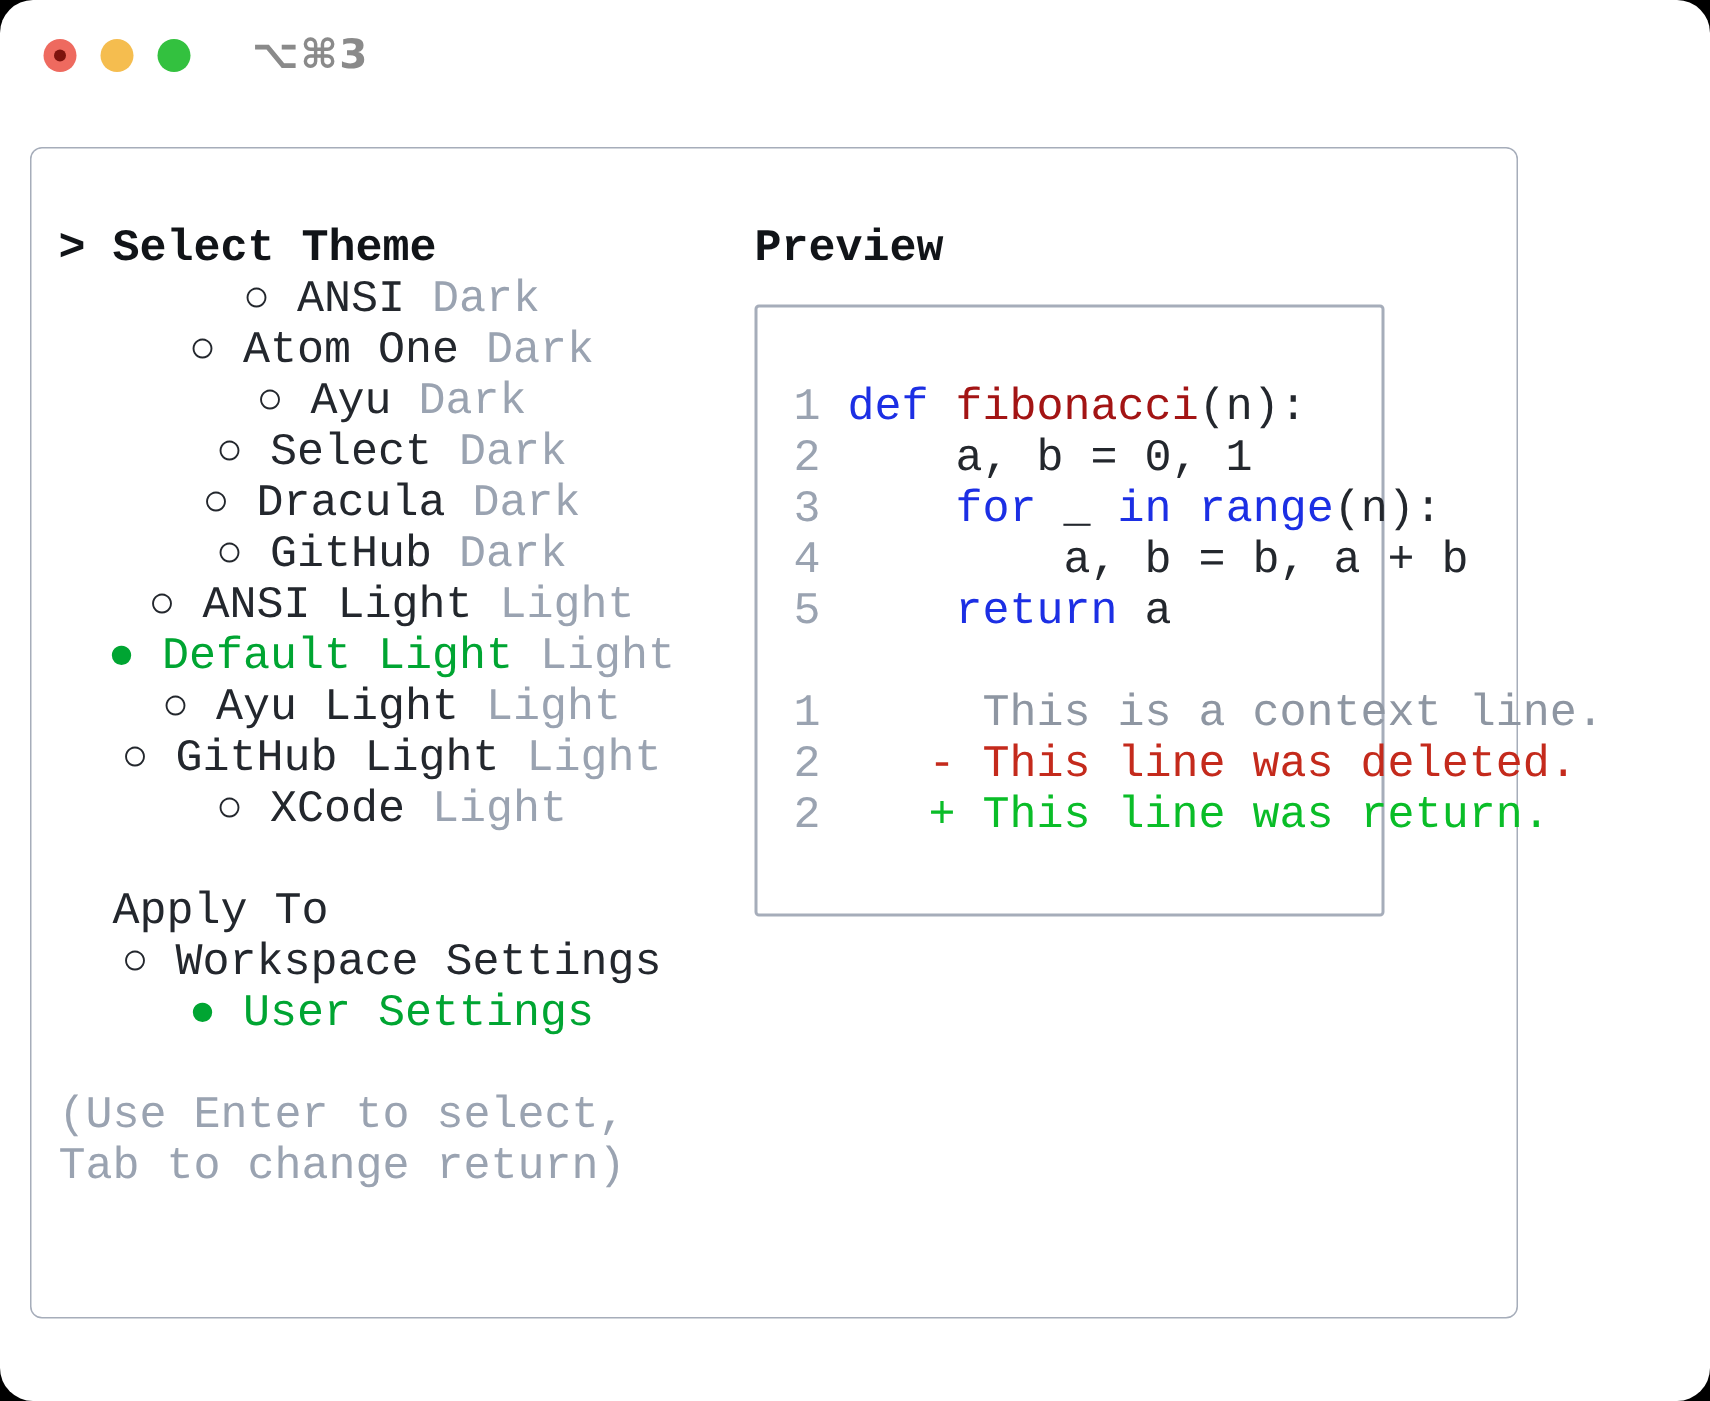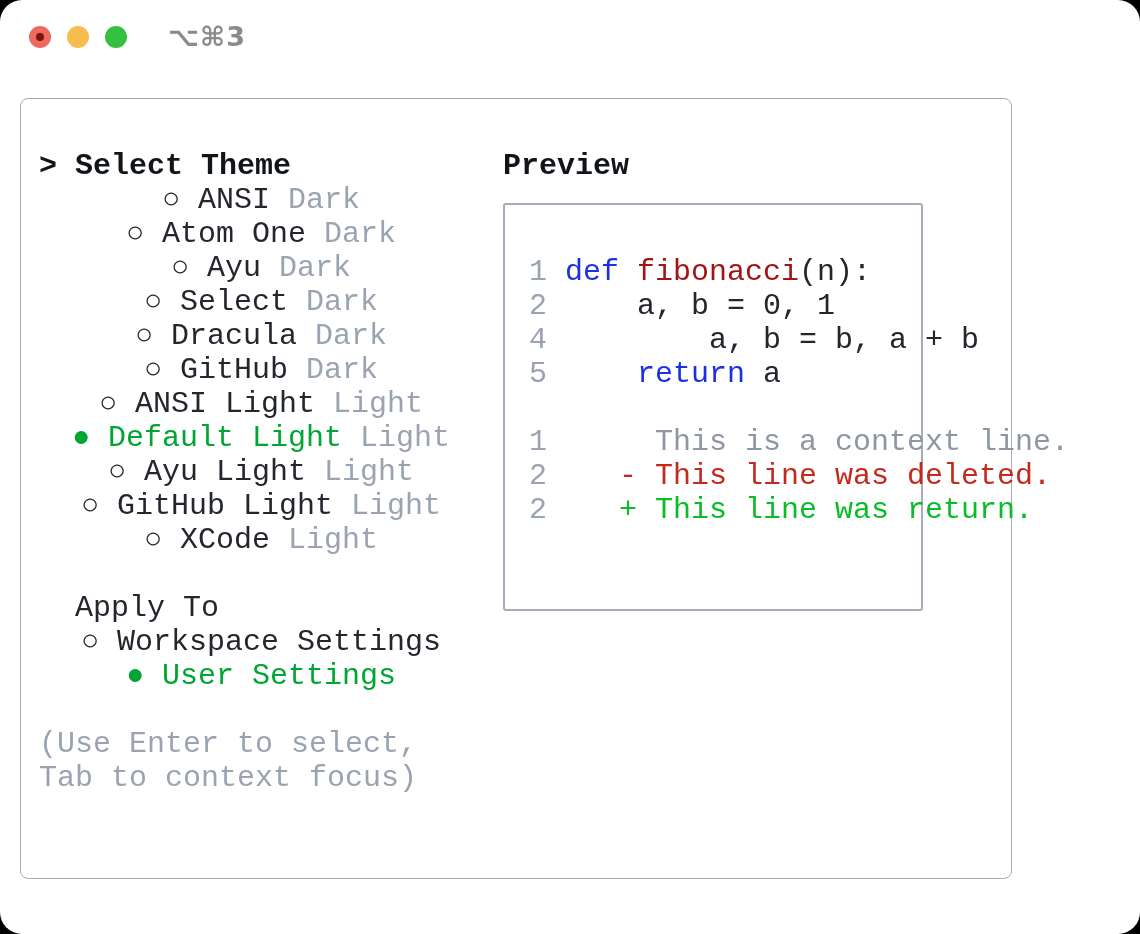--- a/index.html
+++ b/index.html
@@ -96,33 +96,34 @@
       <div class="applyto">
         <div class="row"><span>  </span><span>Apply To</span></div>
         <div>
 
             <div class="row option"><span class="marker">○ </span><span class="name">Workspace Settings</span></div>
 
             <div class="row option"><span class="marker selected">● </span><span class="name selected">User Settings</span></div>
           </div>
       </div>
 
-      <div class="hint">(Use Enter to select, Tab to context focus)</div>
+      <div class="hint">(Use Enter to select, Tab to change return)</div>
     </div>
 
     <div class="right-col">
       <div class="row"><span class="hdr">Preview</span></div>
 
       <div class="preview-box">
         <div>
 
             <div class="code-line"><span class="lineno">1</span><span><span> </span><span class="tok-kw">def</span><span> </span><span class="tok-fn">fibonacci</span><span>(n):</span></span></div>
 
             <div class="code-line"><span class="lineno">2</span><span><span>     a, b = 0, 1</span></span></div>
 
+            <div class="code-line"><span class="lineno">3</span><span><span>     </span><span class="tok-kw">for</span><span> _ </span><span class="tok-kw">in</span><span> </span><span class="tok-kw">range</span><span>(n):</span></span></div>
 
             <div class="code-line"><span class="lineno">4</span><span><span>         a, b = b, a + b</span></span></div>
 
             <div class="code-line"><span class="lineno">5</span><span><span>     </span><span class="tok-kw">return</span><span> a</span></span></div>
 
             <div class="code-line"><span class="lineno"></span><span></span></div>
 
             <div class="code-line"><span class="lineno">1</span><span><span class="tok-ctx">      This is a context line.</span></span></div>
 
             <div class="code-line"><span class="lineno">2</span><span><span>    </span><span class="tok-del">- This line was deleted.</span></span></div>

